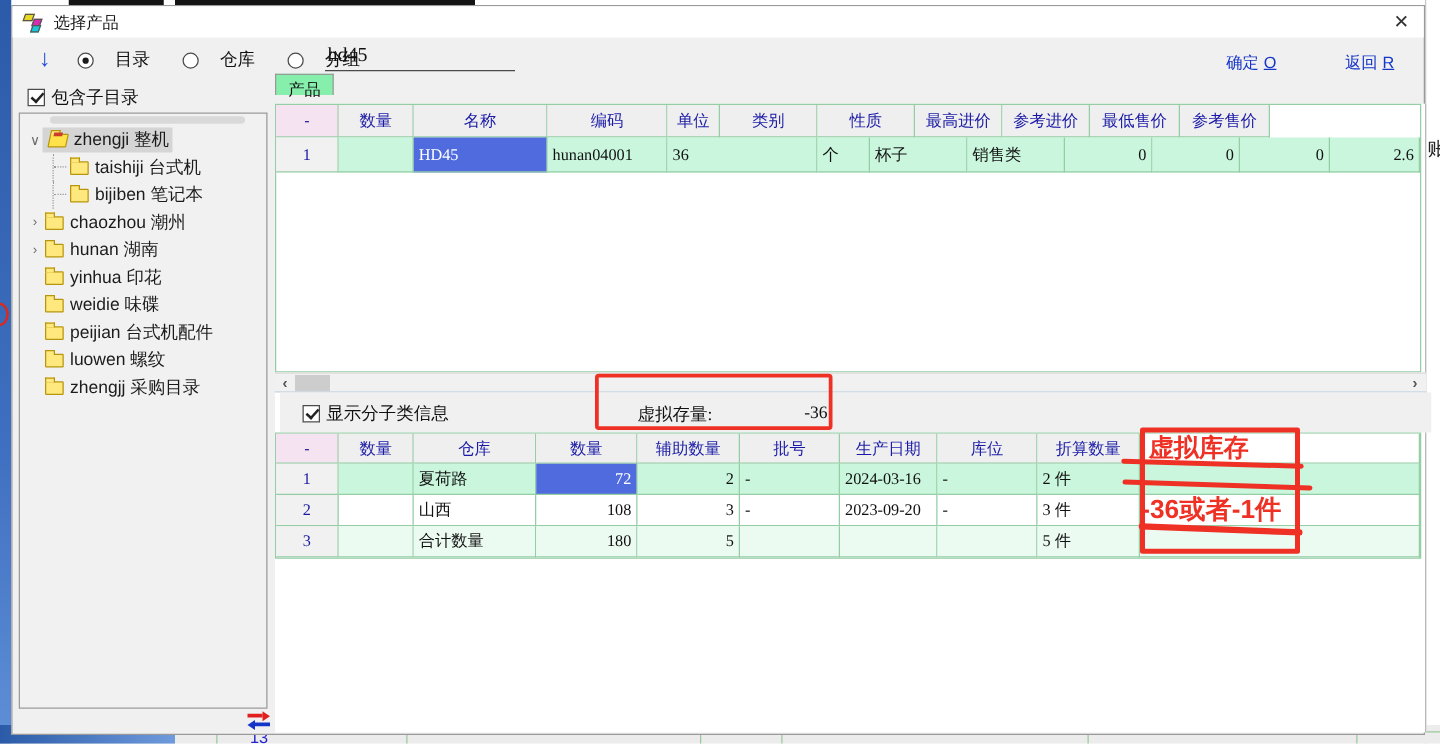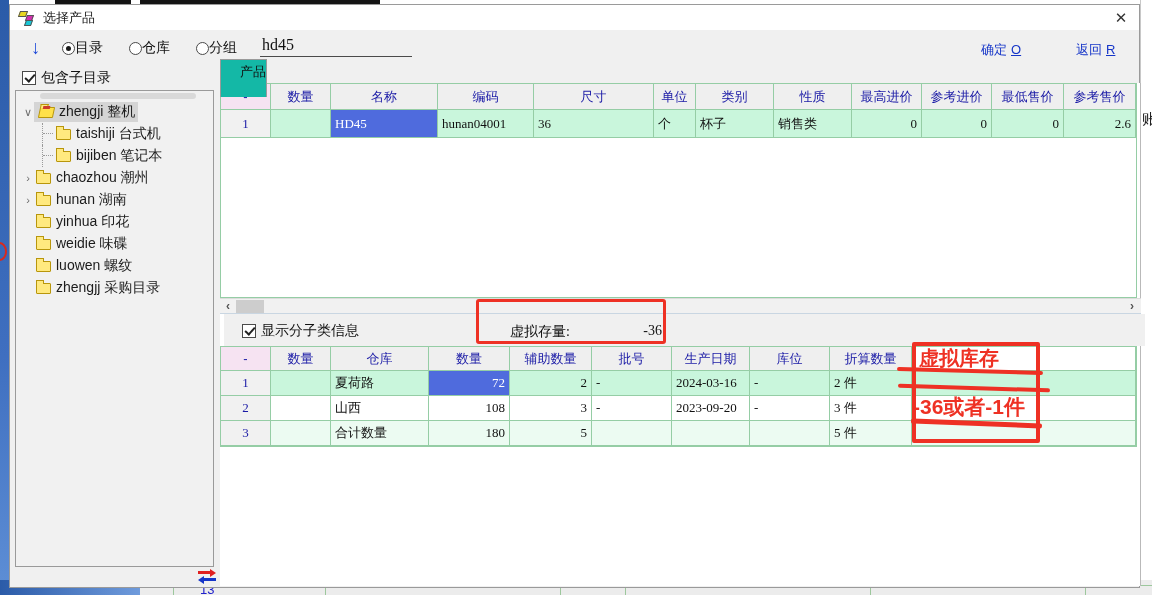--- a/index.html
+++ b/index.html
@@ -33,21 +33,21 @@
   .ti-a { left:1px; top:1px;  width:8px; height:6px; background:#e8d820; transform:skewX(-20deg); border:1px solid #555; }
   .ti-b { left:8px; top:5px;  width:7px; height:6px; background:#d32fb0; transform:skewX(-20deg); border:1px solid #555; }
   .ti-c { left:7px; top:10px; width:7px; height:6px; background:#18c8d8; transform:skewX(-20deg); border:1px solid #555; }
   .title-text { margin-left:7px; font-size:13px; color:#151515; }
   .close-x { position:absolute; right:8px; top:3px; width:20px; height:20px; text-align:center;
              line-height:20px; font-size:15px; color:#333; cursor:pointer; }
 
   
   .dn-arrow { position:absolute; left:21px; top:32px; color:#1d49d8; font-size:19px; font-weight:bold; }
   .radio-row { position:absolute; left:52px; top:34px; display:flex; gap:26px; font-size:14px; color:#111; }
-  .radio { display:flex; align-items:center; gap:0; }
+  .radio { display:flex; align-items:center; gap:17px; }
   .rdot { width:13px; height:13px; border:1px solid #4a4a4a; border-radius:50%; background:#fff; position:relative; }
   .rdot.sel::after { content:''; position:absolute; left:3px; top:3px; width:5px; height:5px;
                      border-radius:50%; background:#1a1a1a; }
   .search-input { position:absolute; left:250px; top:28px; width:152px; height:24px; border:none;
                   border-bottom:1px solid #4a4a4a; background:transparent; font-size:16px;
                   font-family:"Liberation Serif", serif; color:#111; outline:none; padding:0 2px; }
   .link-btn { position:absolute; top:36px; font-size:13px; color:#1535c8; cursor:pointer; white-space:nowrap; }
   .link-ok  { left:971px; } .link-ret { left:1066px; }
   .acc { text-decoration:underline; margin-left:4px; }
 
@@ -80,21 +80,21 @@
   .swap-icon .bar-r { position:absolute; left:0; top:2px; width:12px; height:3px; background:#e02020; }
   .swap-icon .tri-r { position:absolute; left:12px; top:0px; width:0; height:0;
        border-left:6px solid #e02020; border-top:4px solid transparent; border-bottom:4px solid transparent; }
   .swap-icon .bar-l { position:absolute; left:6px; top:9px; width:12px; height:3px; background:#1535c8; }
   .swap-icon .tri-l { position:absolute; left:0px; top:7px; width:0; height:0;
        border-right:6px solid #1535c8; border-top:4px solid transparent; border-bottom:4px solid transparent; }
 
   
   .tab { position:absolute; font-size:13px; color:#111; text-align:center;
          border:1px solid #9a9a9a; border-bottom:none; }
-  .tab-product { left:210px; top:54px; width:47px; height:38px; line-height:24px; background:#14b8a6; z-index:3;text-align:right; }
+  .tab-product { left:210px; top:54px; width:47px; height:17px; line-height:24px; background:#86efac; z-index:3; }
   .tab-selected { left:258px; top:57px; width:45px; height:22px; line-height:21px; background:#e9e9e9;margin-top:35px; }
 
   
   .right-pane { position:absolute; left:210px; top:78px; width:921px; height:503px; background:#fff;
                 border-right:1px solid #b9b9b9; }
   .grid { position:absolute; left:0; border:1px solid #95cda5; background:#fff; }
   .grid-top { top:0; width:917px; height:215px; }
   .grid-bot { top:263px; width:917px; height:101px; }
   .hrow, .drow { display:flex; }
   .cell { border-right:1px solid #95cda5; border-bottom:1px solid #95cda5; overflow:hidden;
@@ -231,20 +231,25 @@
         <span>yinhua 印花</span>
       </div>
       <div class="trow">
         <span class="chev"></span>
         <span class="folder"></span>
         <span>weidie 味碟</span>
       </div>
       <div class="trow">
         <span class="chev"></span>
         <span class="folder"></span>
+        <span>peijian 台式机配件</span>
+      </div>
+      <div class="trow">
+        <span class="chev"></span>
+        <span class="folder"></span>
         <span>luowen 螺纹</span>
       </div>
       <div class="trow">
         <span class="chev"></span>
         <span class="folder"></span>
         <span>zhengjj 采购目录</span>
       </div>
     </div>
   </div>
   <div class="tree-bottom-strip">
@@ -260,21 +265,20 @@
   <div class="tab tab-selected">已选</div>
 
   <div class="right-pane">
 
     <div class="grid grid-top">
       <div class="hrow hrow-top">
         <div class="cell hcell pink" style="width:50px">-</div>
         <div class="cell hcell" style="width:60px">数量</div>
         <div class="cell hcell" style="width:107px">名称</div>
         <div class="cell hcell" style="width:96px">编码</div>
-        <div class="cell hcell" style="width:120px">尺寸</div>
         <div class="cell hcell" style="width:42px">单位</div>
         <div class="cell hcell" style="width:78px">类别</div>
         <div class="cell hcell" style="width:78px">性质</div>
         <div class="cell hcell" style="width:70px">最高进价</div>
         <div class="cell hcell" style="width:70px">参考进价</div>
         <div class="cell hcell" style="width:72px">最低售价</div>
         <div class="cell hcell" style="width:72px">参考售价</div>
       </div>
       <div class="drow drow-top">
         <div class="cell dcell idx ser" style="width:50px">1</div>

